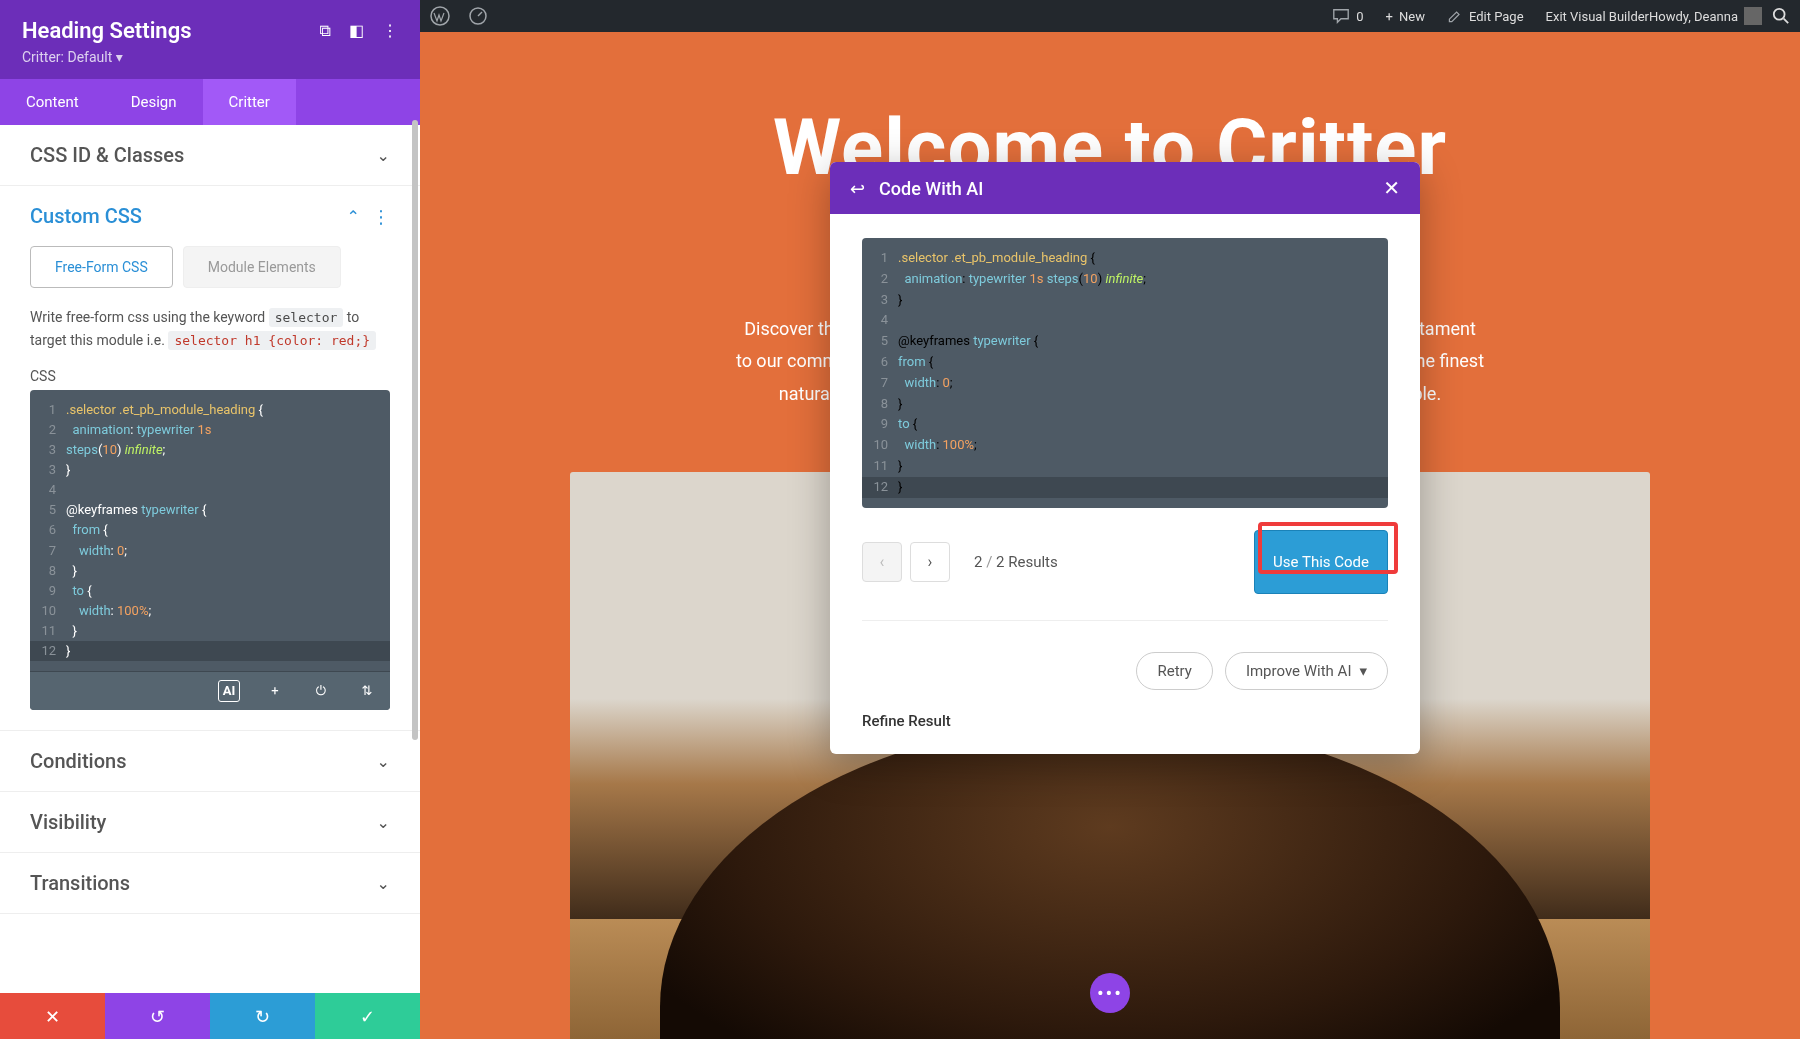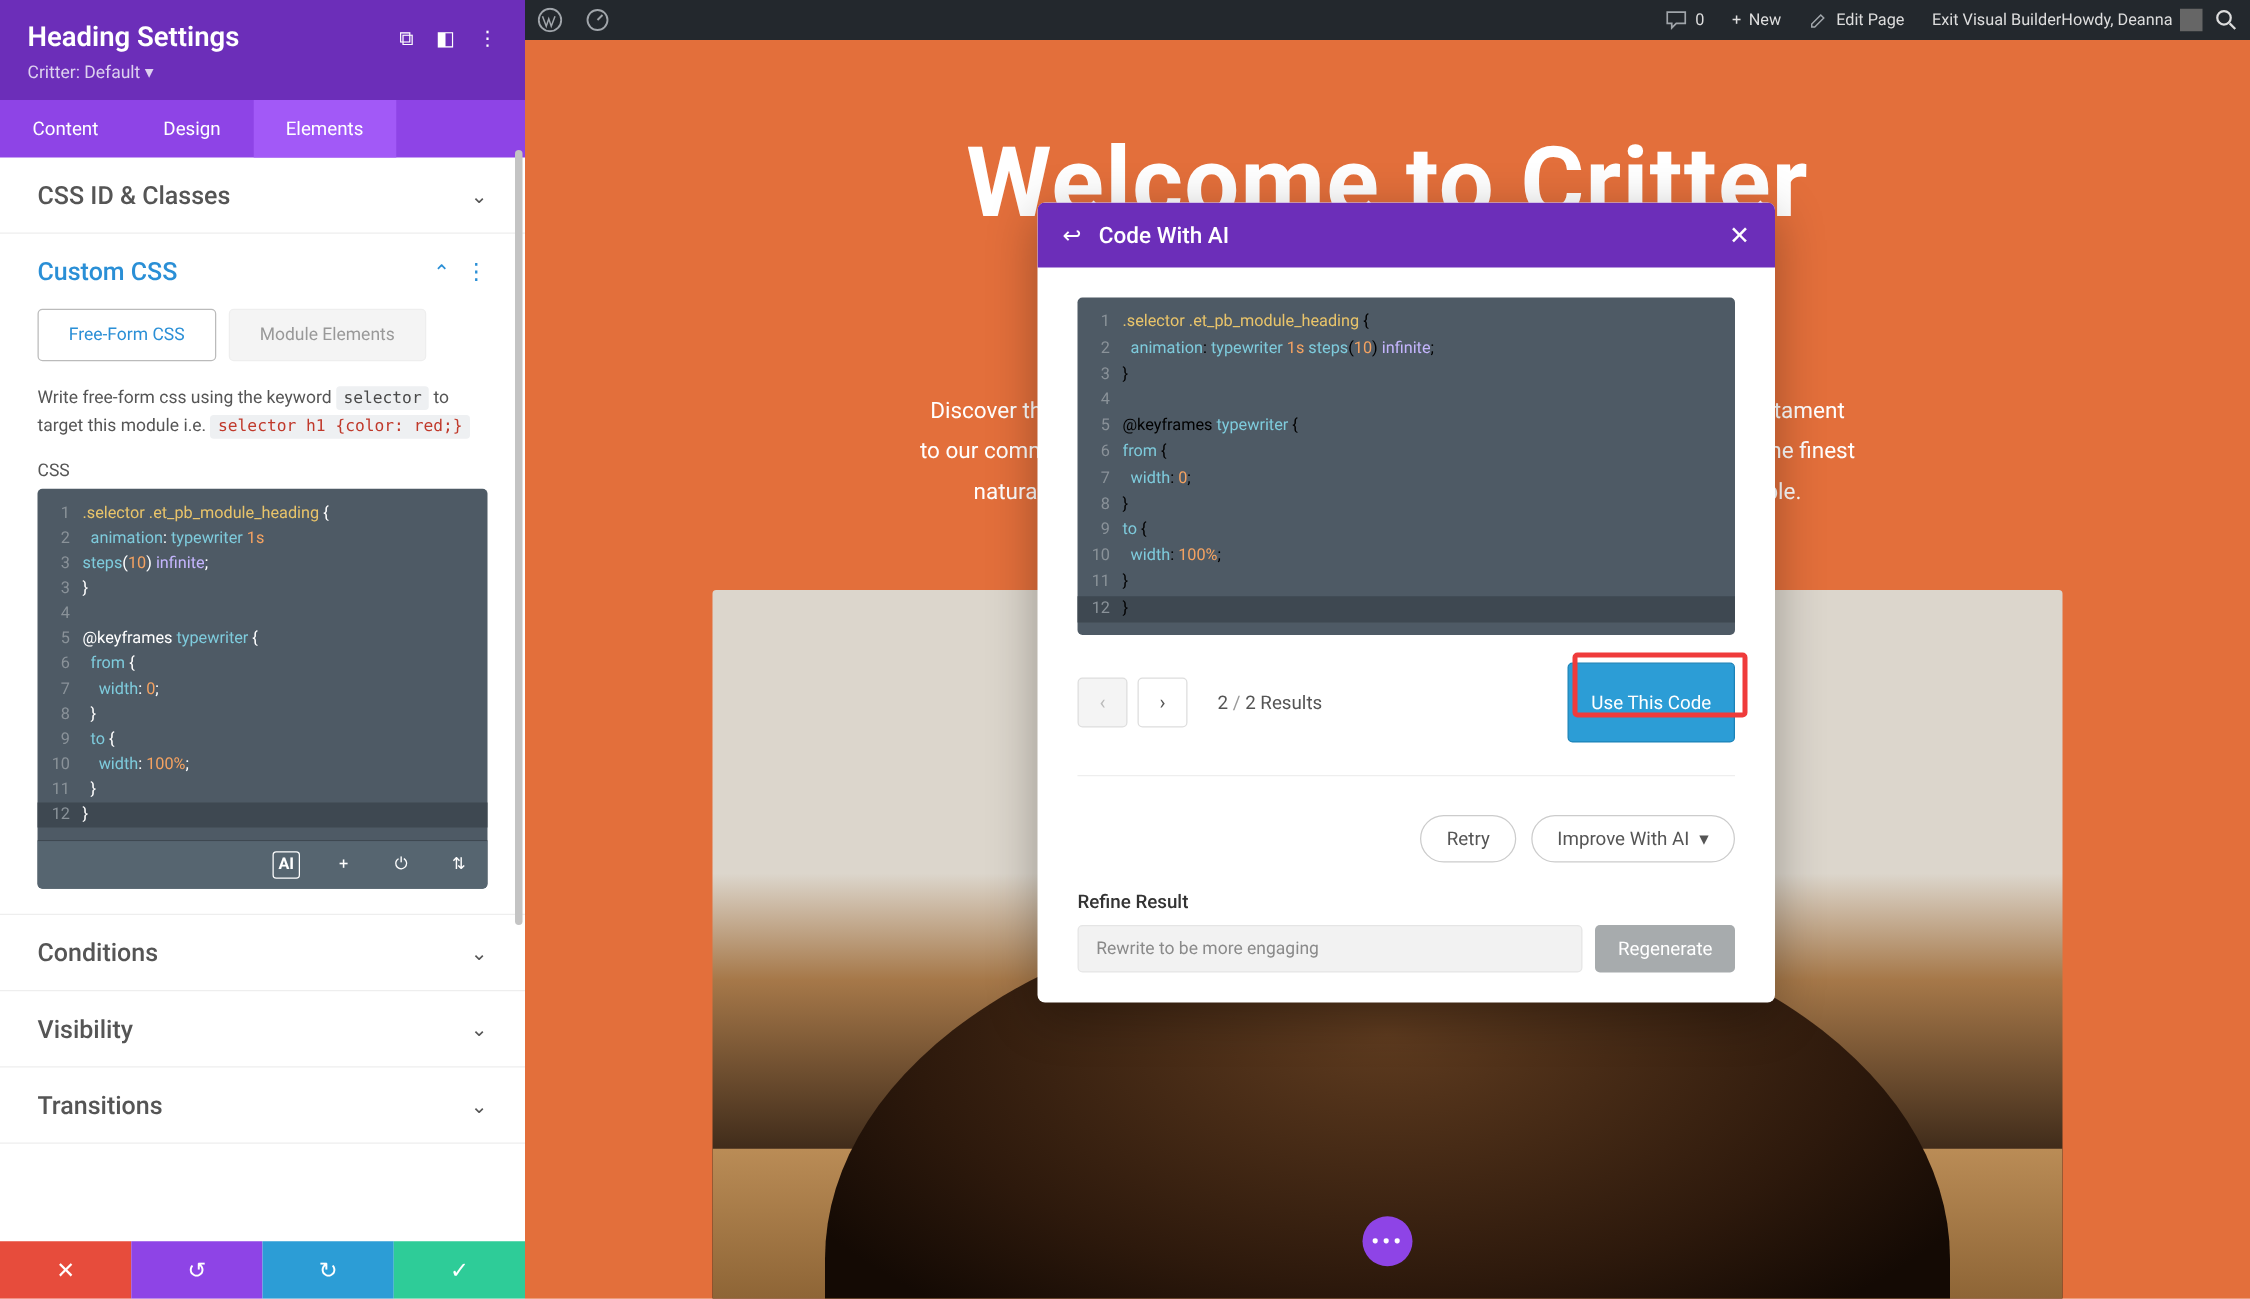--- a/index.html
+++ b/index.html
@@ -48,21 +48,21 @@
 .css-label { font-size: 14px; color: #555; margin-bottom: 6px; }
 .code-editor { background: #4e5a65; border-radius: 4px; padding: 10px 0 0 0; font-family: Menlo, Consolas, monospace; font-size: 13px; line-height: 1.55; color: #fff; position: relative; }
 .code-lines { padding-bottom: 10px; }
 .code-line { display: flex; }
 .lineno { width: 36px; text-align: right; padding-right: 10px; color: #8a9299; user-select: none; }
 .code-txt { flex: 1; white-space: pre; padding-right: 10px; }
 .tok-sel { color: #e9c46a; }
 .tok-key { color: #7ecbdc; }
 .tok-num { color: #f4a261; }
 .tok-fn  { color: #7ecbdc; }
-.tok-kw  { color: #c4b5fd; }
+.tok-kw  { color: #bef264; font-style: italic; }
 .tok-anim { color: #7ecbdc; }
 .code-line.hl { background: #3e4851; }
 .editor-toolbar { display: flex; justify-content: flex-end; gap: 24px; padding: 8px 12px; border-top: 1px solid #3e4851; background: #566570; border-radius: 0 0 4px 4px; }
 .editor-toolbar span { width: 22px; height: 22px; display: flex; align-items: center; justify-content: center; cursor: pointer; color: #fff; font-size: 13px; }
 .editor-ai { border: 1px solid #fff; border-radius: 3px; font-size: 10px; font-weight: 700; padding: 1px 3px; }
 
 
 .sidebar-footer { display: flex; height: 46px; }
 .sidebar-footer div { flex: 1; display: flex; align-items: center; justify-content: center; cursor: pointer; color: #fff; font-size: 18px; }
 .sf-1 { background: #e74c3c; }
@@ -170,21 +170,21 @@
         <span>⧉</span>
         <span>◧</span>
         <span>⋮</span>
       </div>
     </div>
     <div class="sidebar-preset">Critter: Default ▾</div>
   </div>
   <div class="sidebar-tabs">
     <div class="sidebar-tab">Content</div>
     <div class="sidebar-tab">Design</div>
-    <div class="sidebar-tab active">Elements</div>
+    <div class="sidebar-tab active">Critter</div>
   </div>
 
   <div class="sidebar-body">
     <div class="sect">
       <div class="sect-hdr">
         <div class="sect-hdr-title">CSS ID &amp; Classes</div>
         <span class="chev">⌄</span>
       </div>
     </div>
 
@@ -388,18 +388,14 @@
       <div class="pill">
           <span>Retry</span>
         </div>
       <div class="pill">
           <span>Improve With AI</span>
           <span>▾</span>
         </div>
     </div>
 
     <div class="refine-label">Refine Result</div>
-    <div class="refine-row">
-      <input class="refine-input" placeholder="Rewrite to be more engaging" style="">
-      <button class="regen-btn">Regenerate</button>
-    </div>
   </div>
 </div>
 
 </body></html>

